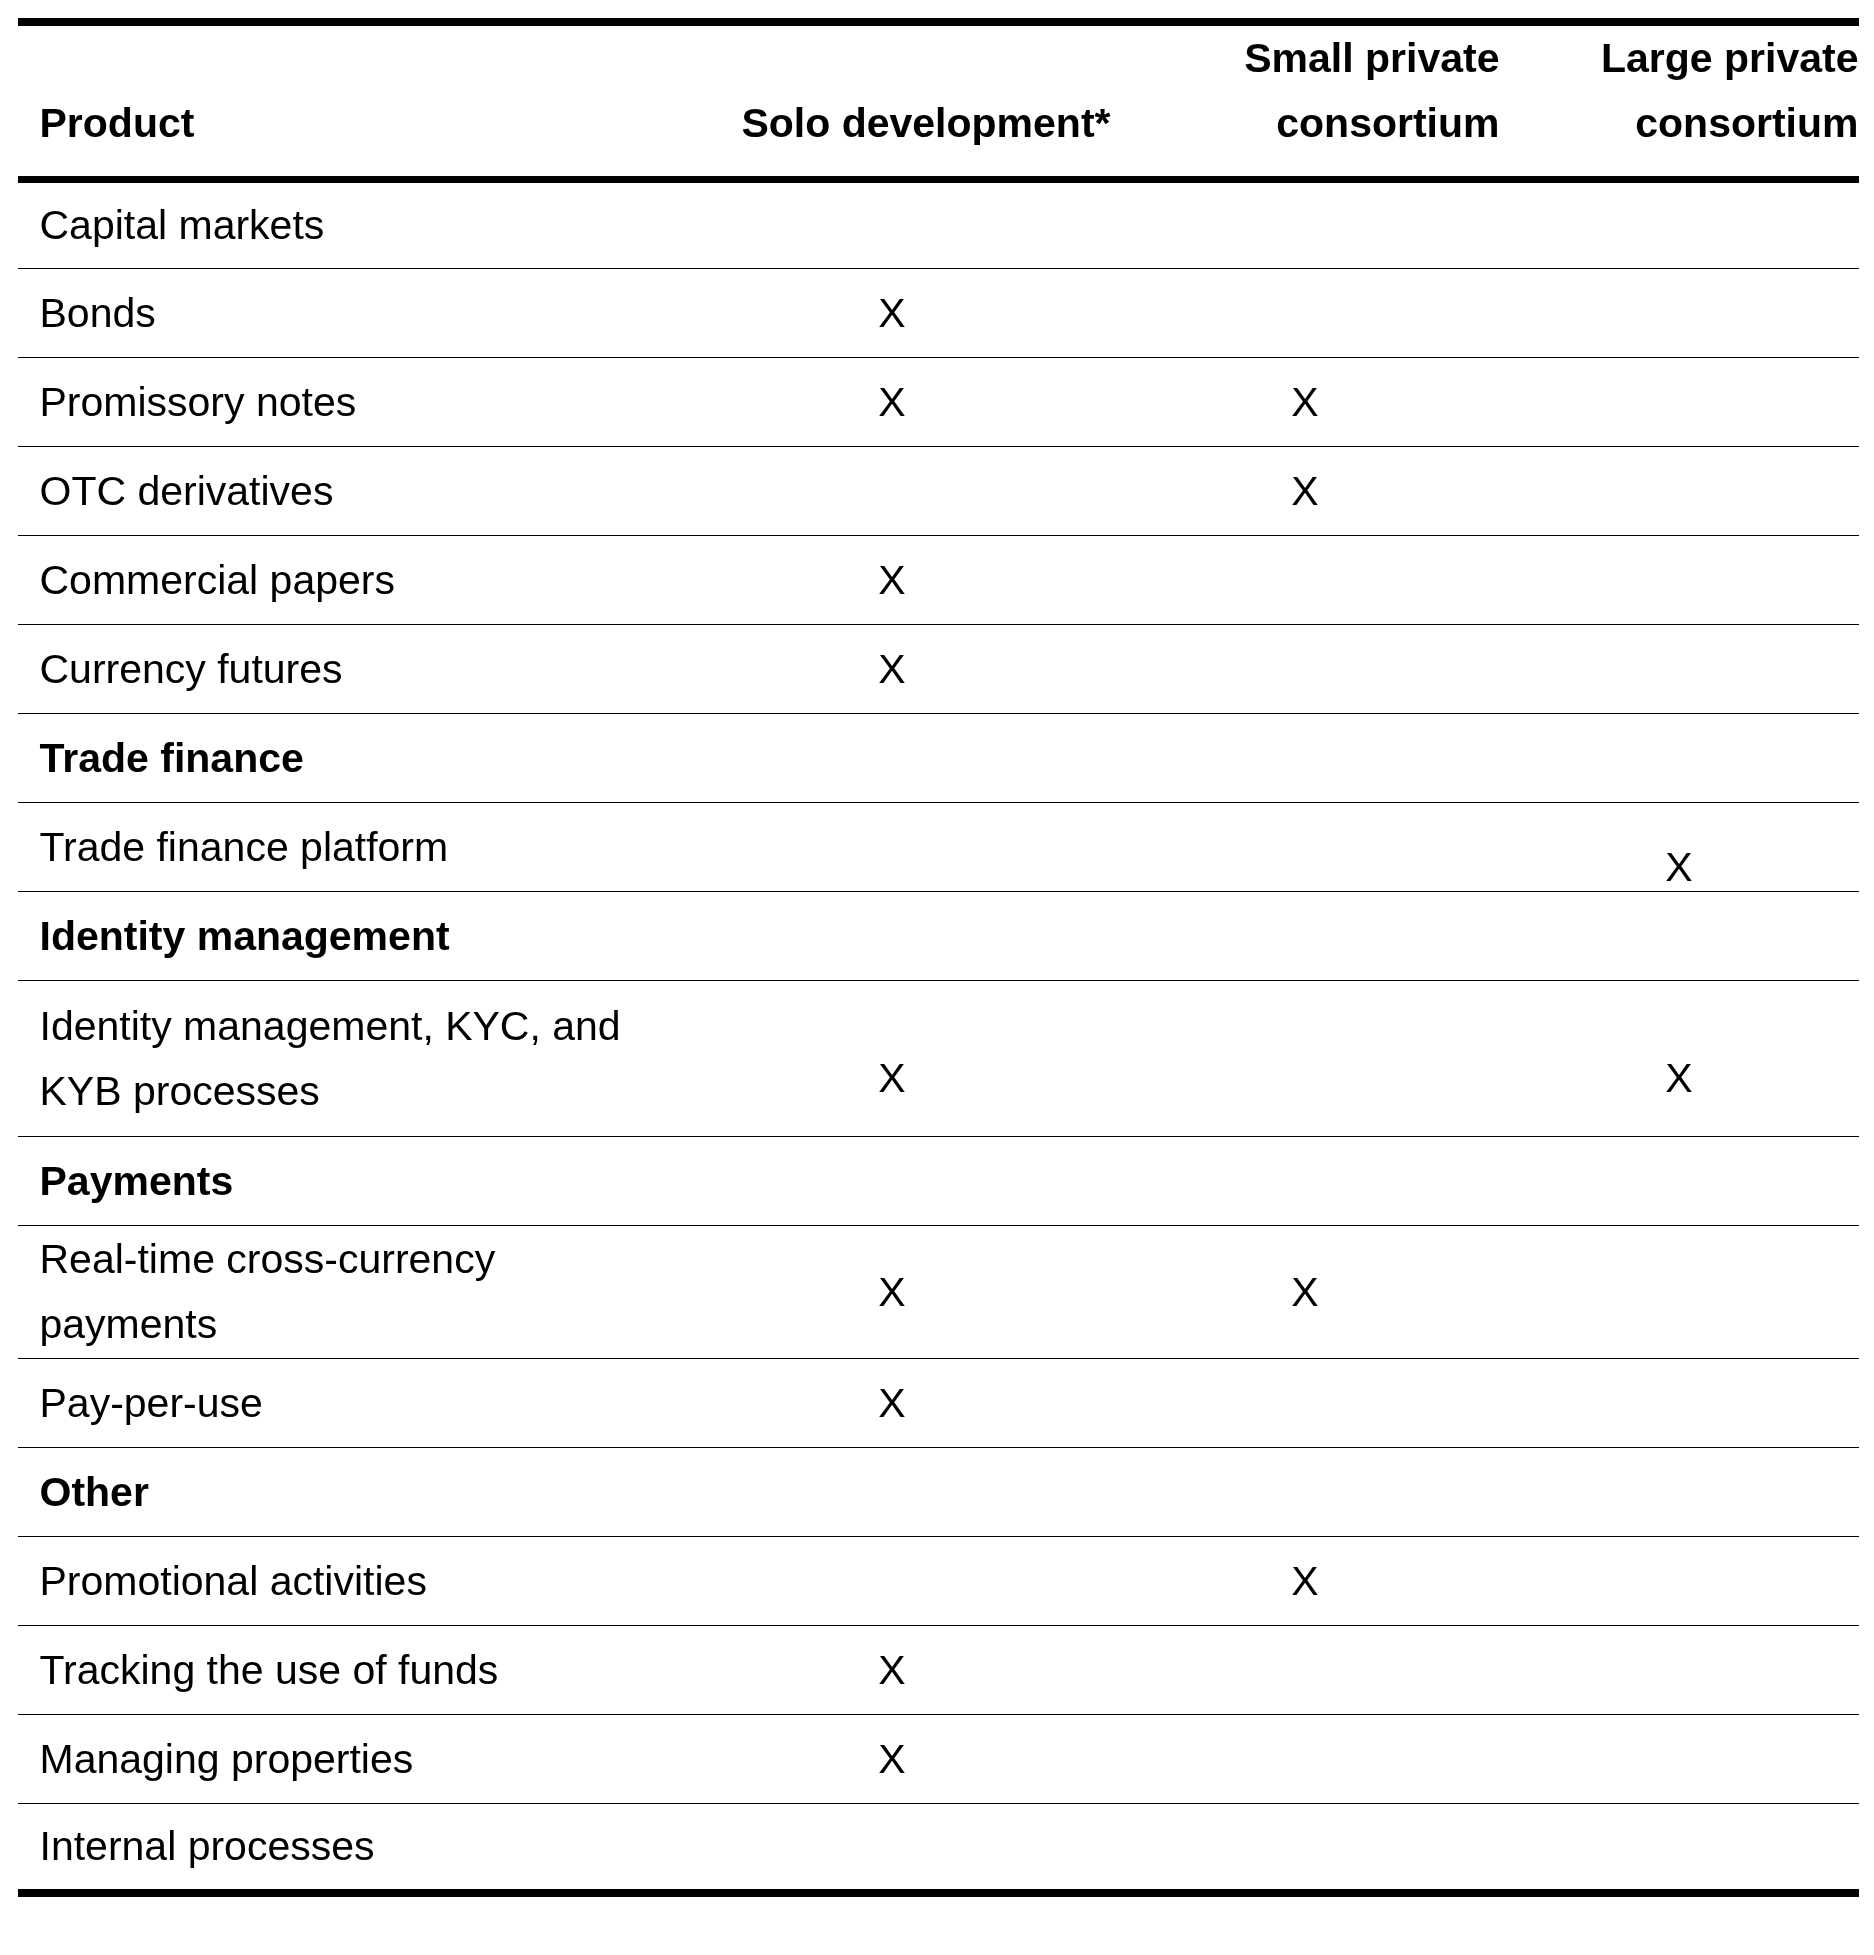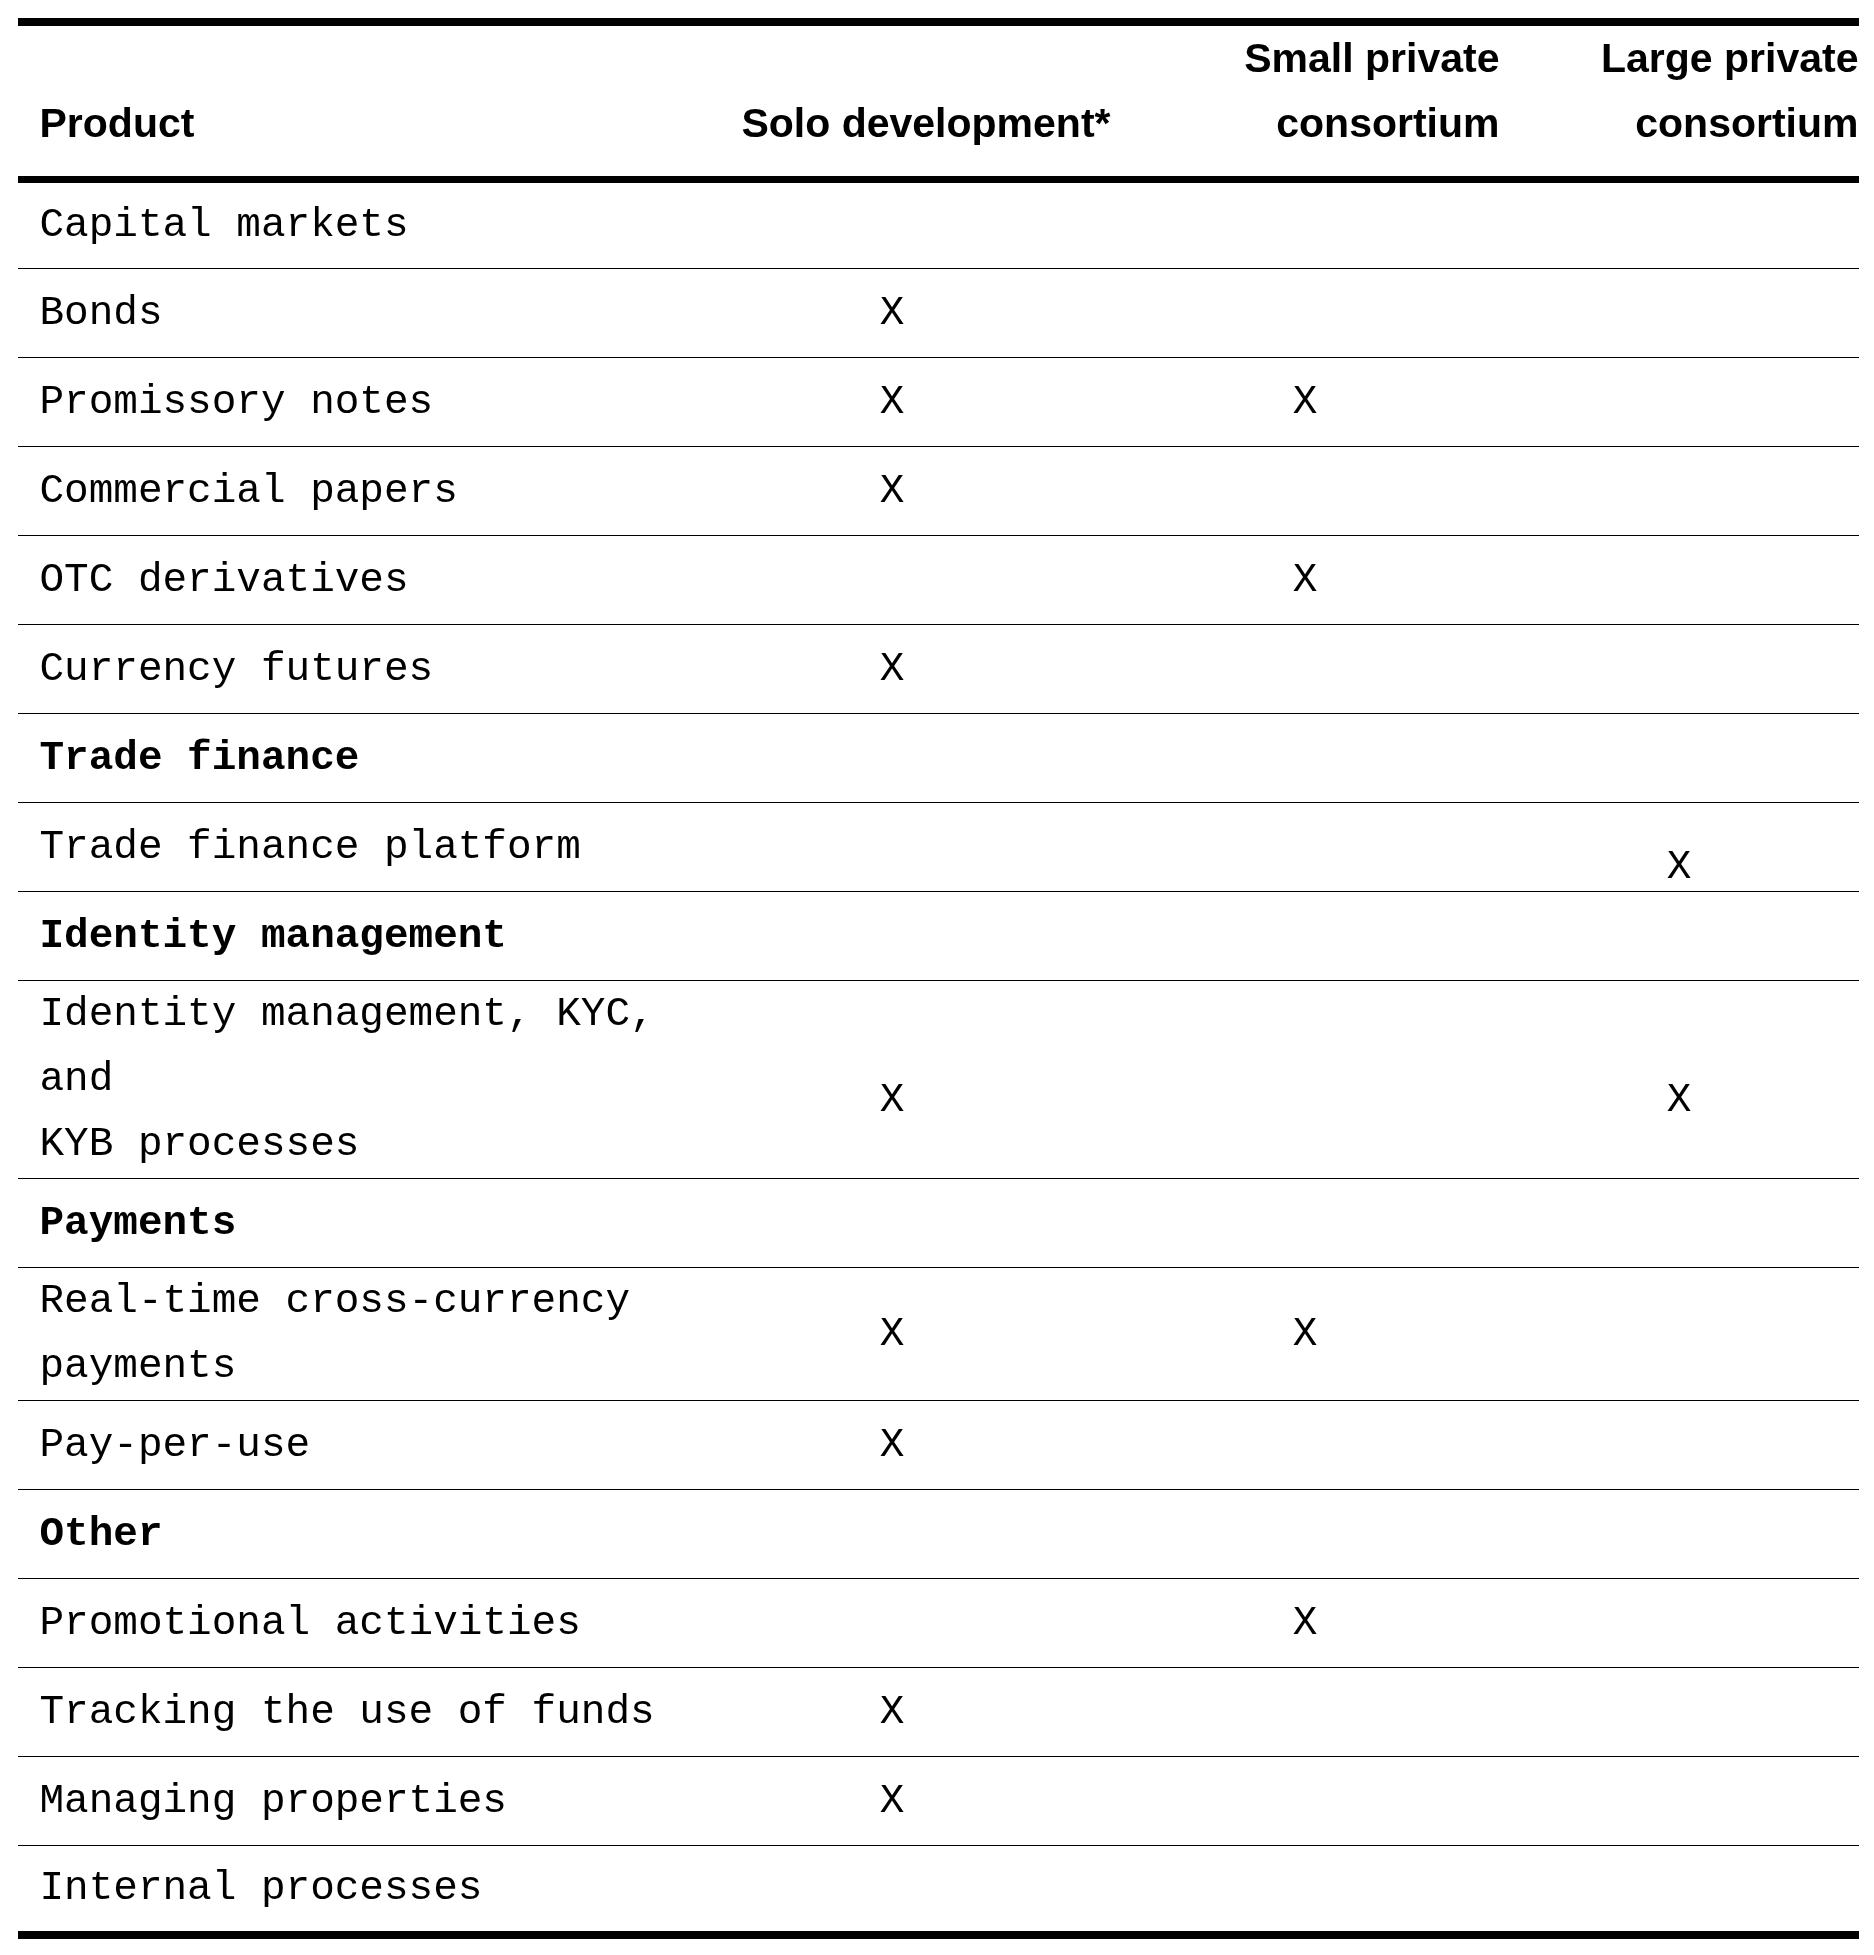--- a/index.html
+++ b/index.html
@@ -39,21 +39,20 @@
     text-align: right;
   }
   th.col-product {
     text-align: left;
     padding-left: 22px;
   }
 
   tbody tr {
     border-bottom: 1.9px solid #000000;
     height: 89px;
-    font-family: Liberation Mono, monospace;
   }
   tbody tr.twoline { height: 156px; }
   tbody tr:last-child { border-bottom: 8px solid #000000; }
 
   td { vertical-align: middle; }
   td.product-cell {
     text-align: left;
     padding-left: 22px;
     line-height: 65px;
   }
@@ -107,29 +106,29 @@
           <td class="mark-cell"></td>
           <td class="mark-cell"></td>
         </tr>
         <tr class="item">
           <td class="product-cell">Promissory notes</td>
           <td class="mark-cell"><span class="x-mark">X</span></td>
           <td class="mark-cell"><span class="x-mark">X</span></td>
           <td class="mark-cell"></td>
         </tr>
         <tr class="item">
+          <td class="product-cell">OTC derivatives</td>
+          <td class="mark-cell"></td>
+          <td class="mark-cell"><span class="x-mark">X</span></td>
+          <td class="mark-cell"></td>
+        </tr>
+        <tr class="item">
           <td class="product-cell">Commercial papers</td>
           <td class="mark-cell"><span class="x-mark">X</span></td>
           <td class="mark-cell"></td>
-          <td class="mark-cell"></td>
-        </tr>
-        <tr class="item">
-          <td class="product-cell">OTC derivatives</td>
-          <td class="mark-cell"></td>
-          <td class="mark-cell"><span class="x-mark">X</span></td>
           <td class="mark-cell"></td>
         </tr>
         <tr class="item">
           <td class="product-cell">Currency futures</td>
           <td class="mark-cell"><span class="x-mark">X</span></td>
           <td class="mark-cell"></td>
           <td class="mark-cell"></td>
         </tr>
         <tr class="category">
           <td class="product-cell">Trade finance</td>

